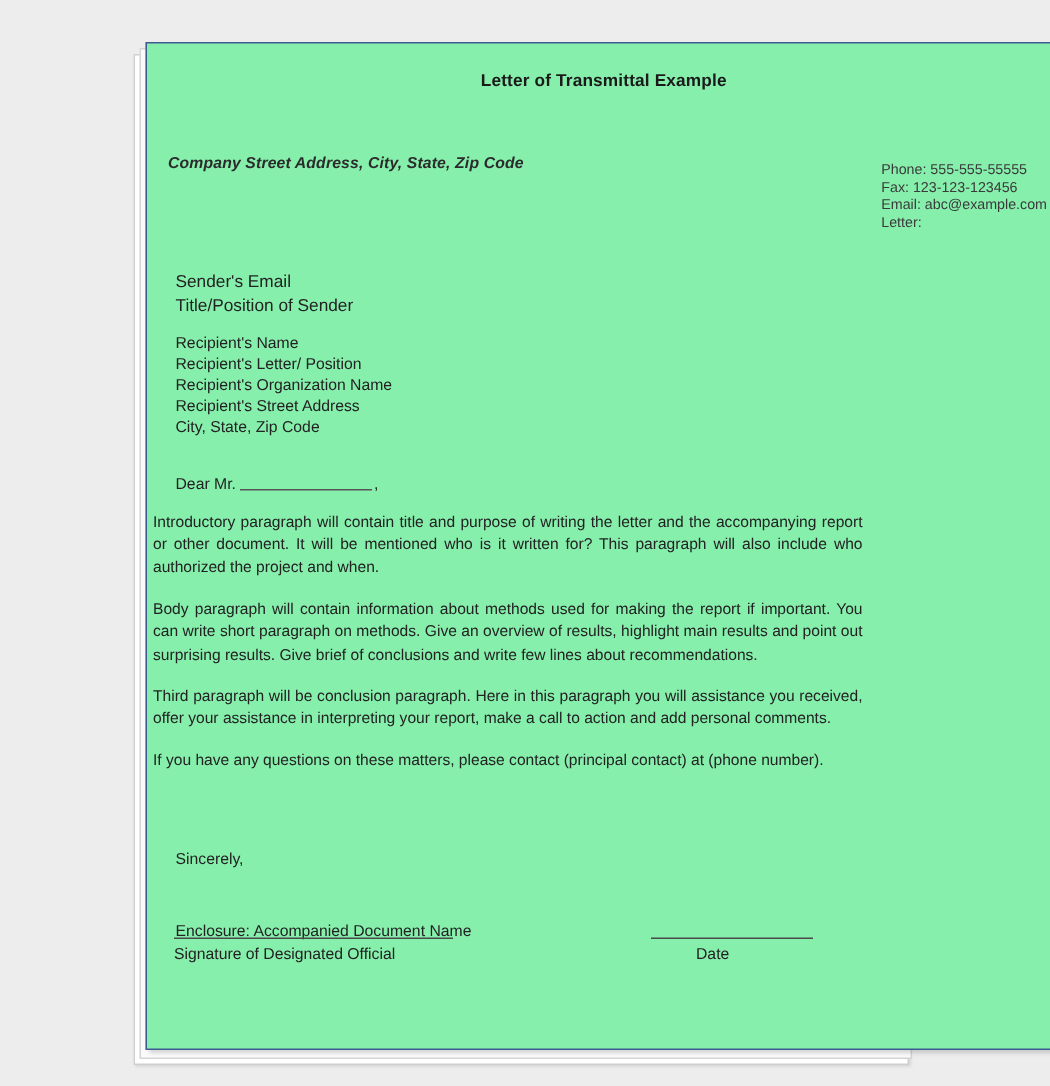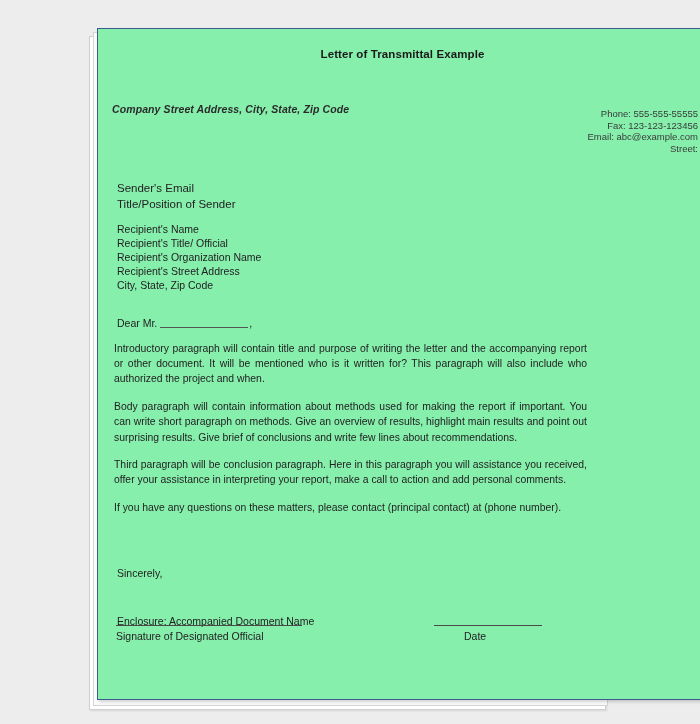--- a/index.html
+++ b/index.html
@@ -82,21 +82,20 @@
     font-style: italic;
     font-weight: bold;
     color: #2b2b2b;
     letter-spacing: 0.1px;
   }
 
   .contact-block {
     position: absolute;
     right: 9px;
     top: 79px;
-    text-align: right;
     font-size: 9.5px;
     color: #3a3a3a;
     line-height: 11.6px;
   }
   .contact-block div { white-space: nowrap; }
 
   .sender-block {
     position: absolute;
     left: 19px;
     top: 152px;
@@ -125,21 +124,21 @@
   .blank-rule {
     display: inline-block;
     width: 88px;
     border-bottom: 1px solid #555;
     margin: 0 1px -1px 3px;
     height: 9px;
   }
 
   .body-copy {
     position: absolute;
-    left: 16px;
+    left: 4px;
     top: 312px;
     width: 473px;
     font-size: 10.4px;
     color: #222222;
   }
   .body-copy p {
     margin: 0 0 12.5px 0;
     text-align: justify;
     line-height: 15.2px;
   }
@@ -198,31 +197,31 @@
     <div class="page-inner">
 
       <div class="doc-title">Letter of Transmittal Example</div>
 
       <div class="company-address">Company Street Address, City, State, Zip Code</div>
 
       <div class="contact-block">
         <div>Phone: 555-555-55555</div>
         <div>Fax: 123-123-123456</div>
         <div>Email: abc@example.com</div>
-        <div>Street:</div>
+        <div>Letter:</div>
       </div>
 
       <div class="sender-block">
         <div>Sender's Email</div>
         <div>Title/Position of Sender</div>
       </div>
 
       <div class="recipient-block">
         <div>Recipient's Name</div>
-        <div>Recipient's Title/ Official</div>
+        <div>Recipient's Letter/ Position</div>
         <div>Recipient's Organization Name</div>
         <div>Recipient's Street Address</div>
         <div>City, State, Zip Code</div>
       </div>
 
       <div class="salutation"><span>Dear Mr.</span><span class="blank-rule"></span><span>,</span></div>
 
       <div class="body-copy">
         <p>Introductory paragraph will contain title and purpose of writing the letter and the accompanying report or other document. It will be mentioned who is it written for? This paragraph will also include who authorized the project and when.</p>
         <p>Body paragraph will contain information about methods used for making the report if important. You can write short paragraph on methods. Give an overview of results, highlight main results and point out surprising results. Give brief of conclusions and write few lines about recommendations.</p>

